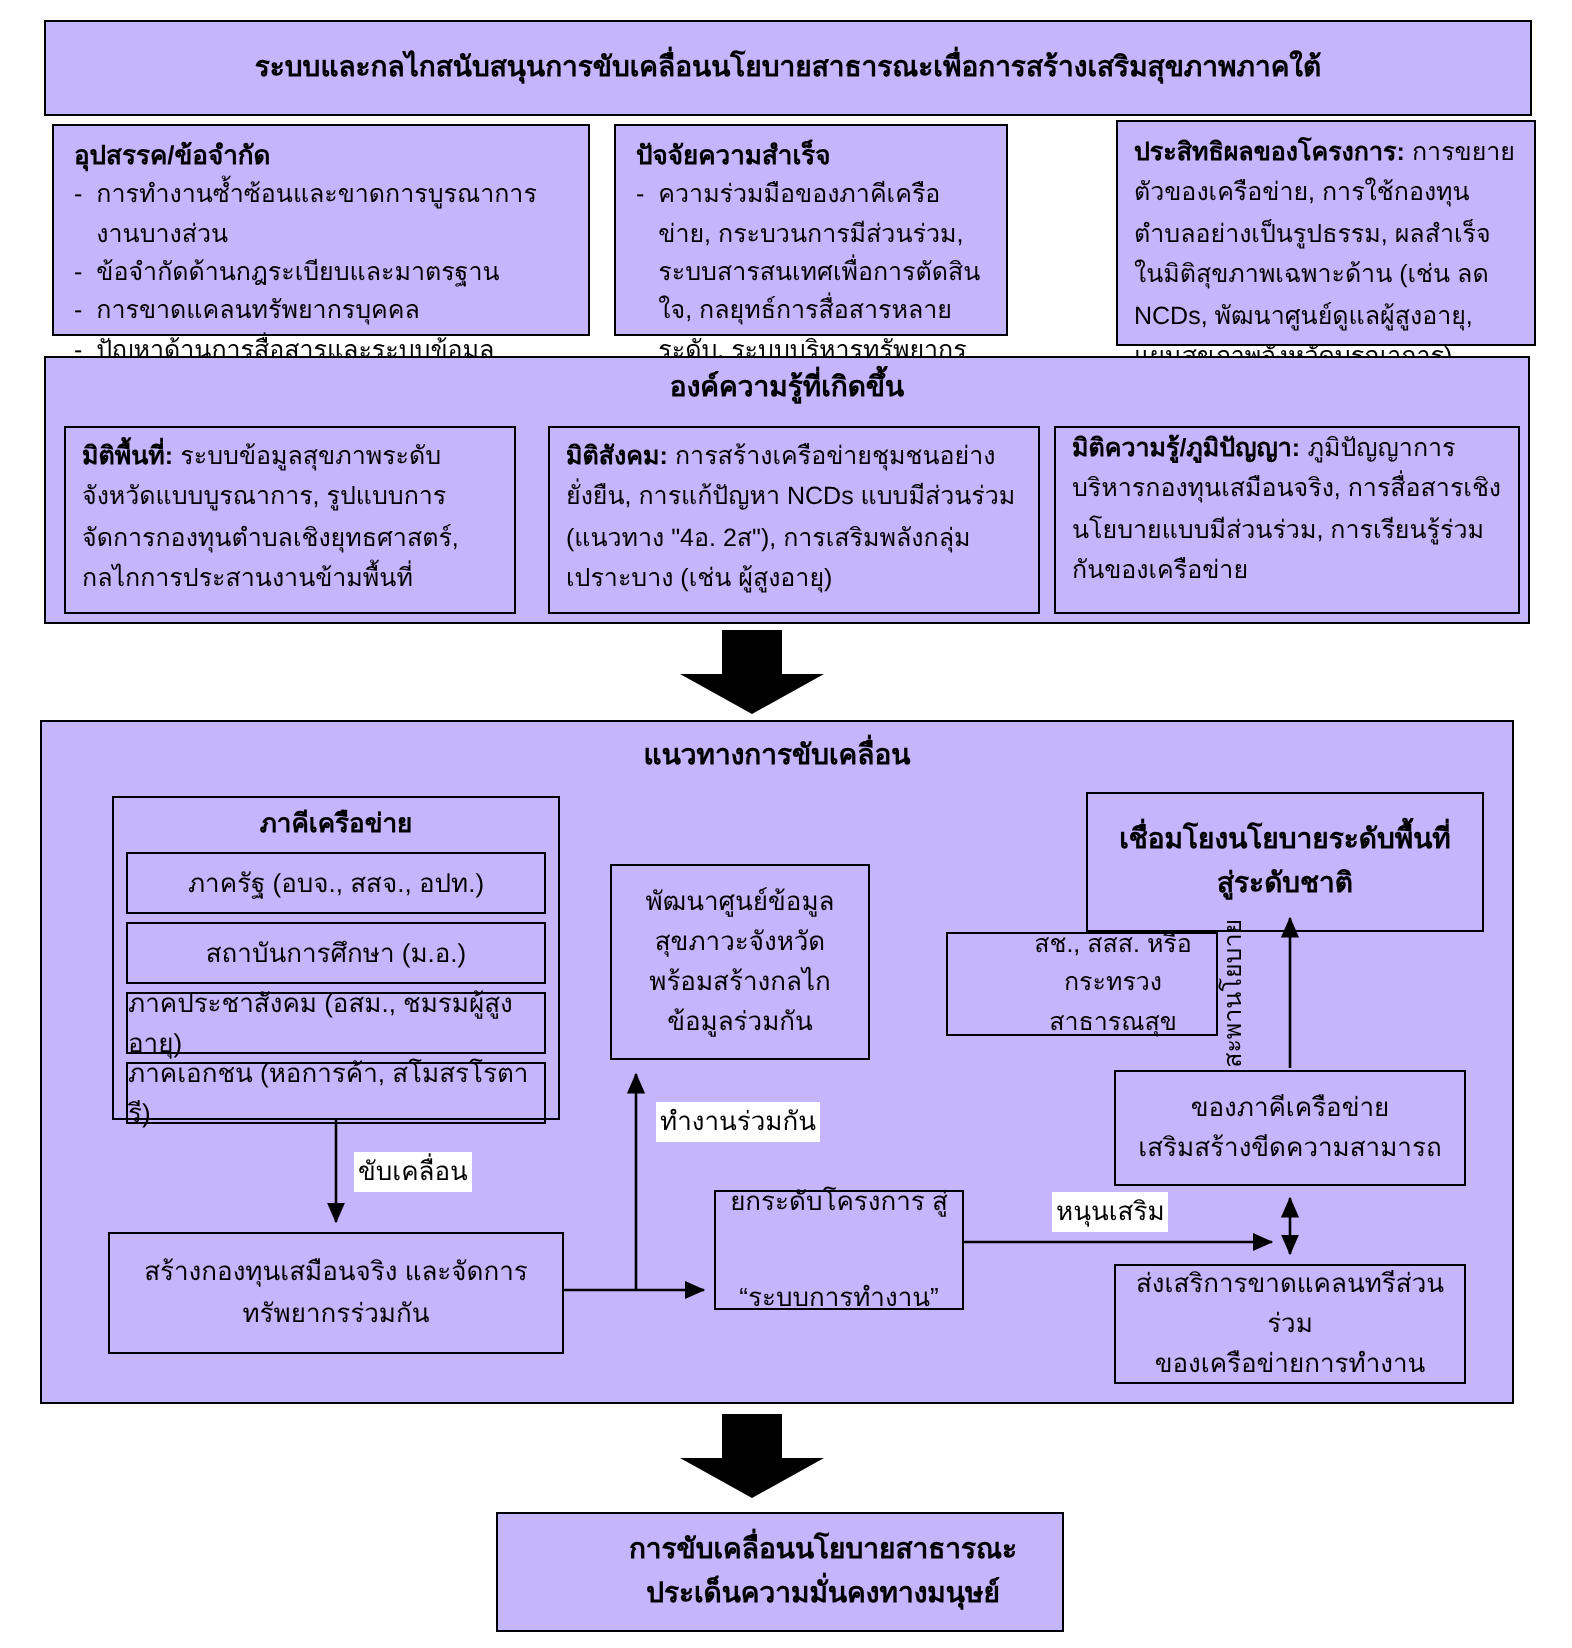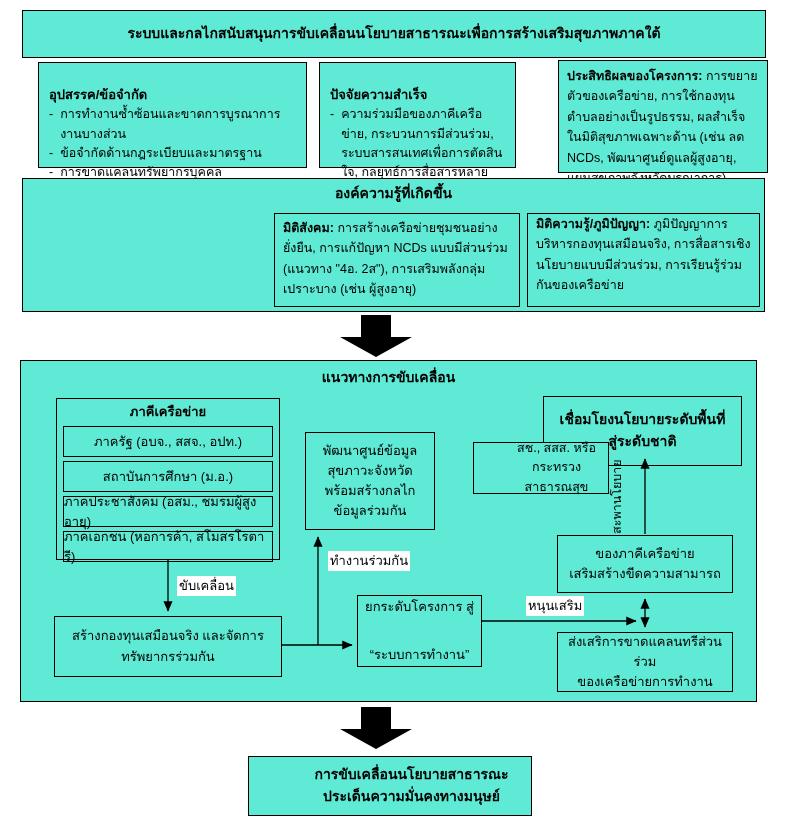--- a/index.html
+++ b/index.html
@@ -2,26 +2,26 @@
 <html><head>
 <meta charset="utf-8">
 <style>
   html,body{margin:0;padding:0;background:#ffffff;}
   .page{
     position:relative;width:786px;height:824px;background:#fff;color:#000;
     font-family:"Liberation Sans",sans-serif;font-size:13px;line-height:1.55;
     overflow:hidden;
   }
   .abs{position:absolute;box-sizing:border-box;}
-  .box{position:absolute;box-sizing:border-box;border:1.5px solid #000;background:#5eead4;}
+  .box{position:absolute;box-sizing:border-box;border:1.5px solid #000;background:#c4b5fd;}
   .thin{border-width:1px;}
   .bold{font-weight:bold;}
   .center{text-align:center;}
   .vcenter{display:flex;flex-direction:column;justify-content:center;}
-  .pad{padding:22px 10px;margin-left:12px;}
+  .pad{padding:5px 10px;}
   .small{font-size:12.5px;}
   .bullet{display:flex;gap:7px;align-items:flex-start;}
   .dash{flex:0 0 auto;}
   .members{padding:0 6px;}
   .member{border:1px solid #000;height:29px;margin-top:4px;display:flex;
           align-items:center;justify-content:center;}
   .rot-wrap{display:flex;align-items:center;justify-content:center;}
   .rot{transform:rotate(-90deg);white-space:nowrap;font-size:12.5px;}
   svg.overlay{position:absolute;left:0;top:0;pointer-events:none;}
   .arrow-label{position:absolute;white-space:nowrap;background:#fff;padding:0 2px;}
@@ -64,20 +64,24 @@
   </div>
 
   <div class="box" style="left:558px;top:60px;width:210px;height:113px;padding:5px 8px;">
     <span class="bold small">ประสิทธิผลของโครงการ:</span>
     <span class="small">การขยายตัวของเครือข่าย, การใช้กองทุนตำบลอย่างเป็นรูปธรรม, ผลสำเร็จในมิติสุขภาพเฉพาะด้าน (เช่น ลด NCDs, พัฒนาศูนย์ดูแลผู้สูงอายุ, แผนสุขภาพจังหวัดบูรณาการ)</span>
   </div>
 
   <div class="box" style="left:22px;top:178px;width:743px;height:134px;">
     <div class="bold center" style="margin-top:4px;font-size:14px;">องค์ความรู้ที่เกิดขึ้น</div>
   </div>
+  <div class="box thin" style="left:32px;top:213px;width:226px;height:94px;padding:4px 8px;">
+    <span class="bold small">มิติพื้นที่:</span>
+    <span class="small">ระบบข้อมูลสุขภาพระดับจังหวัดแบบบูรณาการ, รูปแบบการจัดการกองทุนตำบลเชิงยุทธศาสตร์, กลไกการประสานงานข้ามพื้นที่</span>
+  </div>
   <div class="box thin" style="left:274px;top:213px;width:246px;height:94px;padding:4px 8px;">
     <span class="bold small">มิติสังคม:</span>
     <span class="small">การสร้างเครือข่ายชุมชนอย่างยั่งยืน, การแก้ปัญหา NCDs แบบมีส่วนร่วม (แนวทาง "4อ. 2ส"), การเสริมพลังกลุ่มเปราะบาง (เช่น ผู้สูงอายุ)</span>
   </div>
   <div class="box thin" style="left:527px;top:213px;width:233px;height:94px;padding:0 8px;">
     <span class="bold small">มิติความรู้/ภูมิปัญญา:</span>
     <span class="small">ภูมิปัญญาการบริหารกองทุนเสมือนจริง, การสื่อสารเชิงนโยบายแบบมีส่วนร่วม, การเรียนรู้ร่วมกันของเครือข่าย</span>
   </div>
 
   <div class="box" style="left:20px;top:360px;width:737px;height:342px;">
@@ -99,41 +103,41 @@
     <div>สุขภาวะจังหวัด</div>
     <div>พร้อมสร้างกลไก</div>
     <div>ข้อมูลร่วมกัน</div>
   </div>
 
   <div class="box thin vcenter center bold" style="left:543px;top:396px;width:199px;height:70px;font-size:14px;">
     <div>เชื่อมโยงนโยบายระดับพื้นที่</div>
     <div>สู่ระดับชาติ</div>
   </div>
 
-  <div class="box thin vcenter center small" style="left:473px;top:442px;width:136px;height:52px;padding-left:31px;">
+  <div class="box thin vcenter center small" style="left:473px;top:466px;width:136px;height:52px;padding-left:31px;">
     <div>สช., สสส. หรือกระทรวง</div>
     <div>สาธารณสุข</div>
   </div>
 
   <div class="box thin vcenter center" style="left:557px;top:535px;width:176px;height:58px;">
     <div>ของภาคีเครือข่าย</div>
     <div>เสริมสร้างขีดความสามารถ</div>
   </div>
 
   <div class="box thin vcenter center" style="left:557px;top:632px;width:176px;height:60px;">
     <div>ส่งเสริการขาดแคลนทรีส่วนร่วม</div>
     <div>ของเครือข่ายการทำงาน</div>
   </div>
 
   <div class="box thin vcenter center" style="left:54px;top:616px;width:228px;height:61px;">
     <div>สร้างกองทุนเสมือนจริง และจัดการ</div>
     <div>ทรัพยากรร่วมกัน</div>
   </div>
 
-  <div class="box thin vcenter center" style="left:357px;top:595px;width:125px;height:72px;gap:28px;">
+  <div class="box thin vcenter center" style="left:357px;top:595px;width:125px;height:60px;gap:28px;">
     <div>ยกระดับโครงการ สู่</div>
     <div>“ระบบการทำงาน”</div>
   </div>
 
   <div class="arrow-label" style="left:177px;top:576px;">ขับเคลื่อน</div>
   <div class="arrow-label" style="left:328px;top:551px;">ทำงานร่วมกัน</div>
   <div class="arrow-label" style="left:526px;top:596px;">หนุนเสริม</div>
   <div class="abs rot-wrap" style="left:589px;top:455px;width:56px;height:84px;">
     <span class="rot">สะพานโยบาย</span>
   </div>

